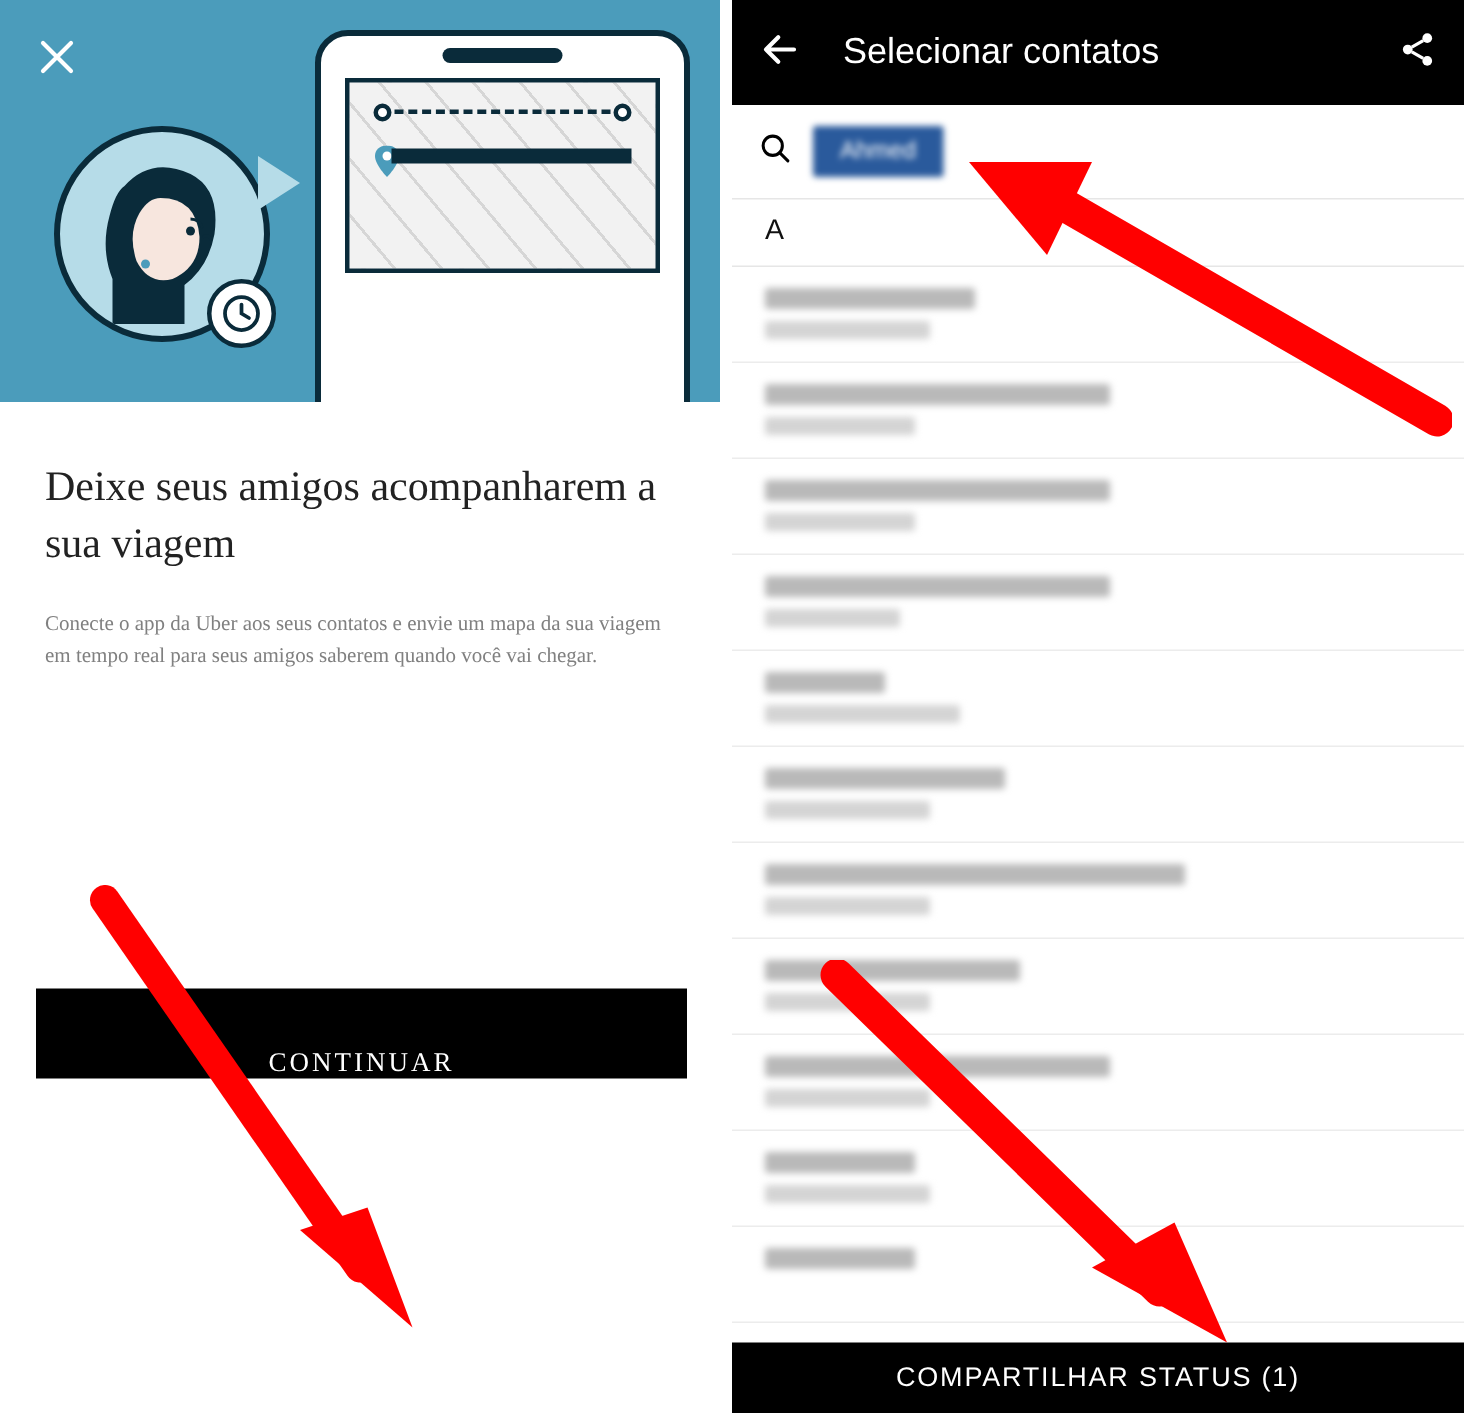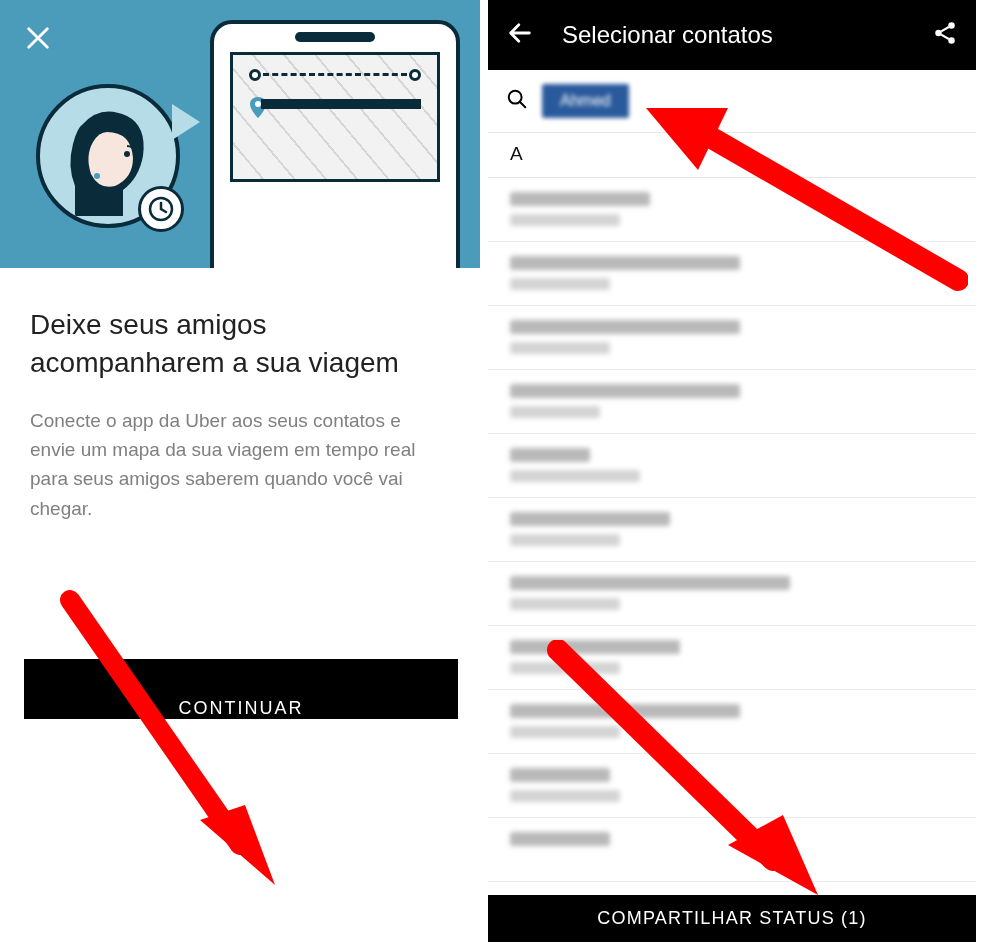--- a/index.html
+++ b/index.html
@@ -9,20 +9,21 @@
   width: 984px;
   height: 942px;
   display: flex;
 }
 .phone {
   width: 488px;
   height: 741px;
   background: #fff;
   position: relative;
   border-right: 8px solid #fff;
+  font-family: Liberation Serif, serif;
 }
 .phone2 {
   width: 488px;
   height: 942px;
   background: #fff;
   position: relative;
 }
 
 
 .hero {
@@ -121,21 +122,21 @@
   padding: 38px 30px 20px;
 }
 .title {
   font-size: 28px;
   line-height: 1.35;
   color: #222;
   font-weight: 400;
   margin-bottom: 24px;
 }
 .description {
-  font-size: 19px;
+  font-size: 14px;
   line-height: 1.55;
   color: #808080;
 }
 .continue-btn {
   position: absolute;
   bottom: 22px;
   left: 24px;
   right: 22px;
   height: 60px;
   background: #000;

